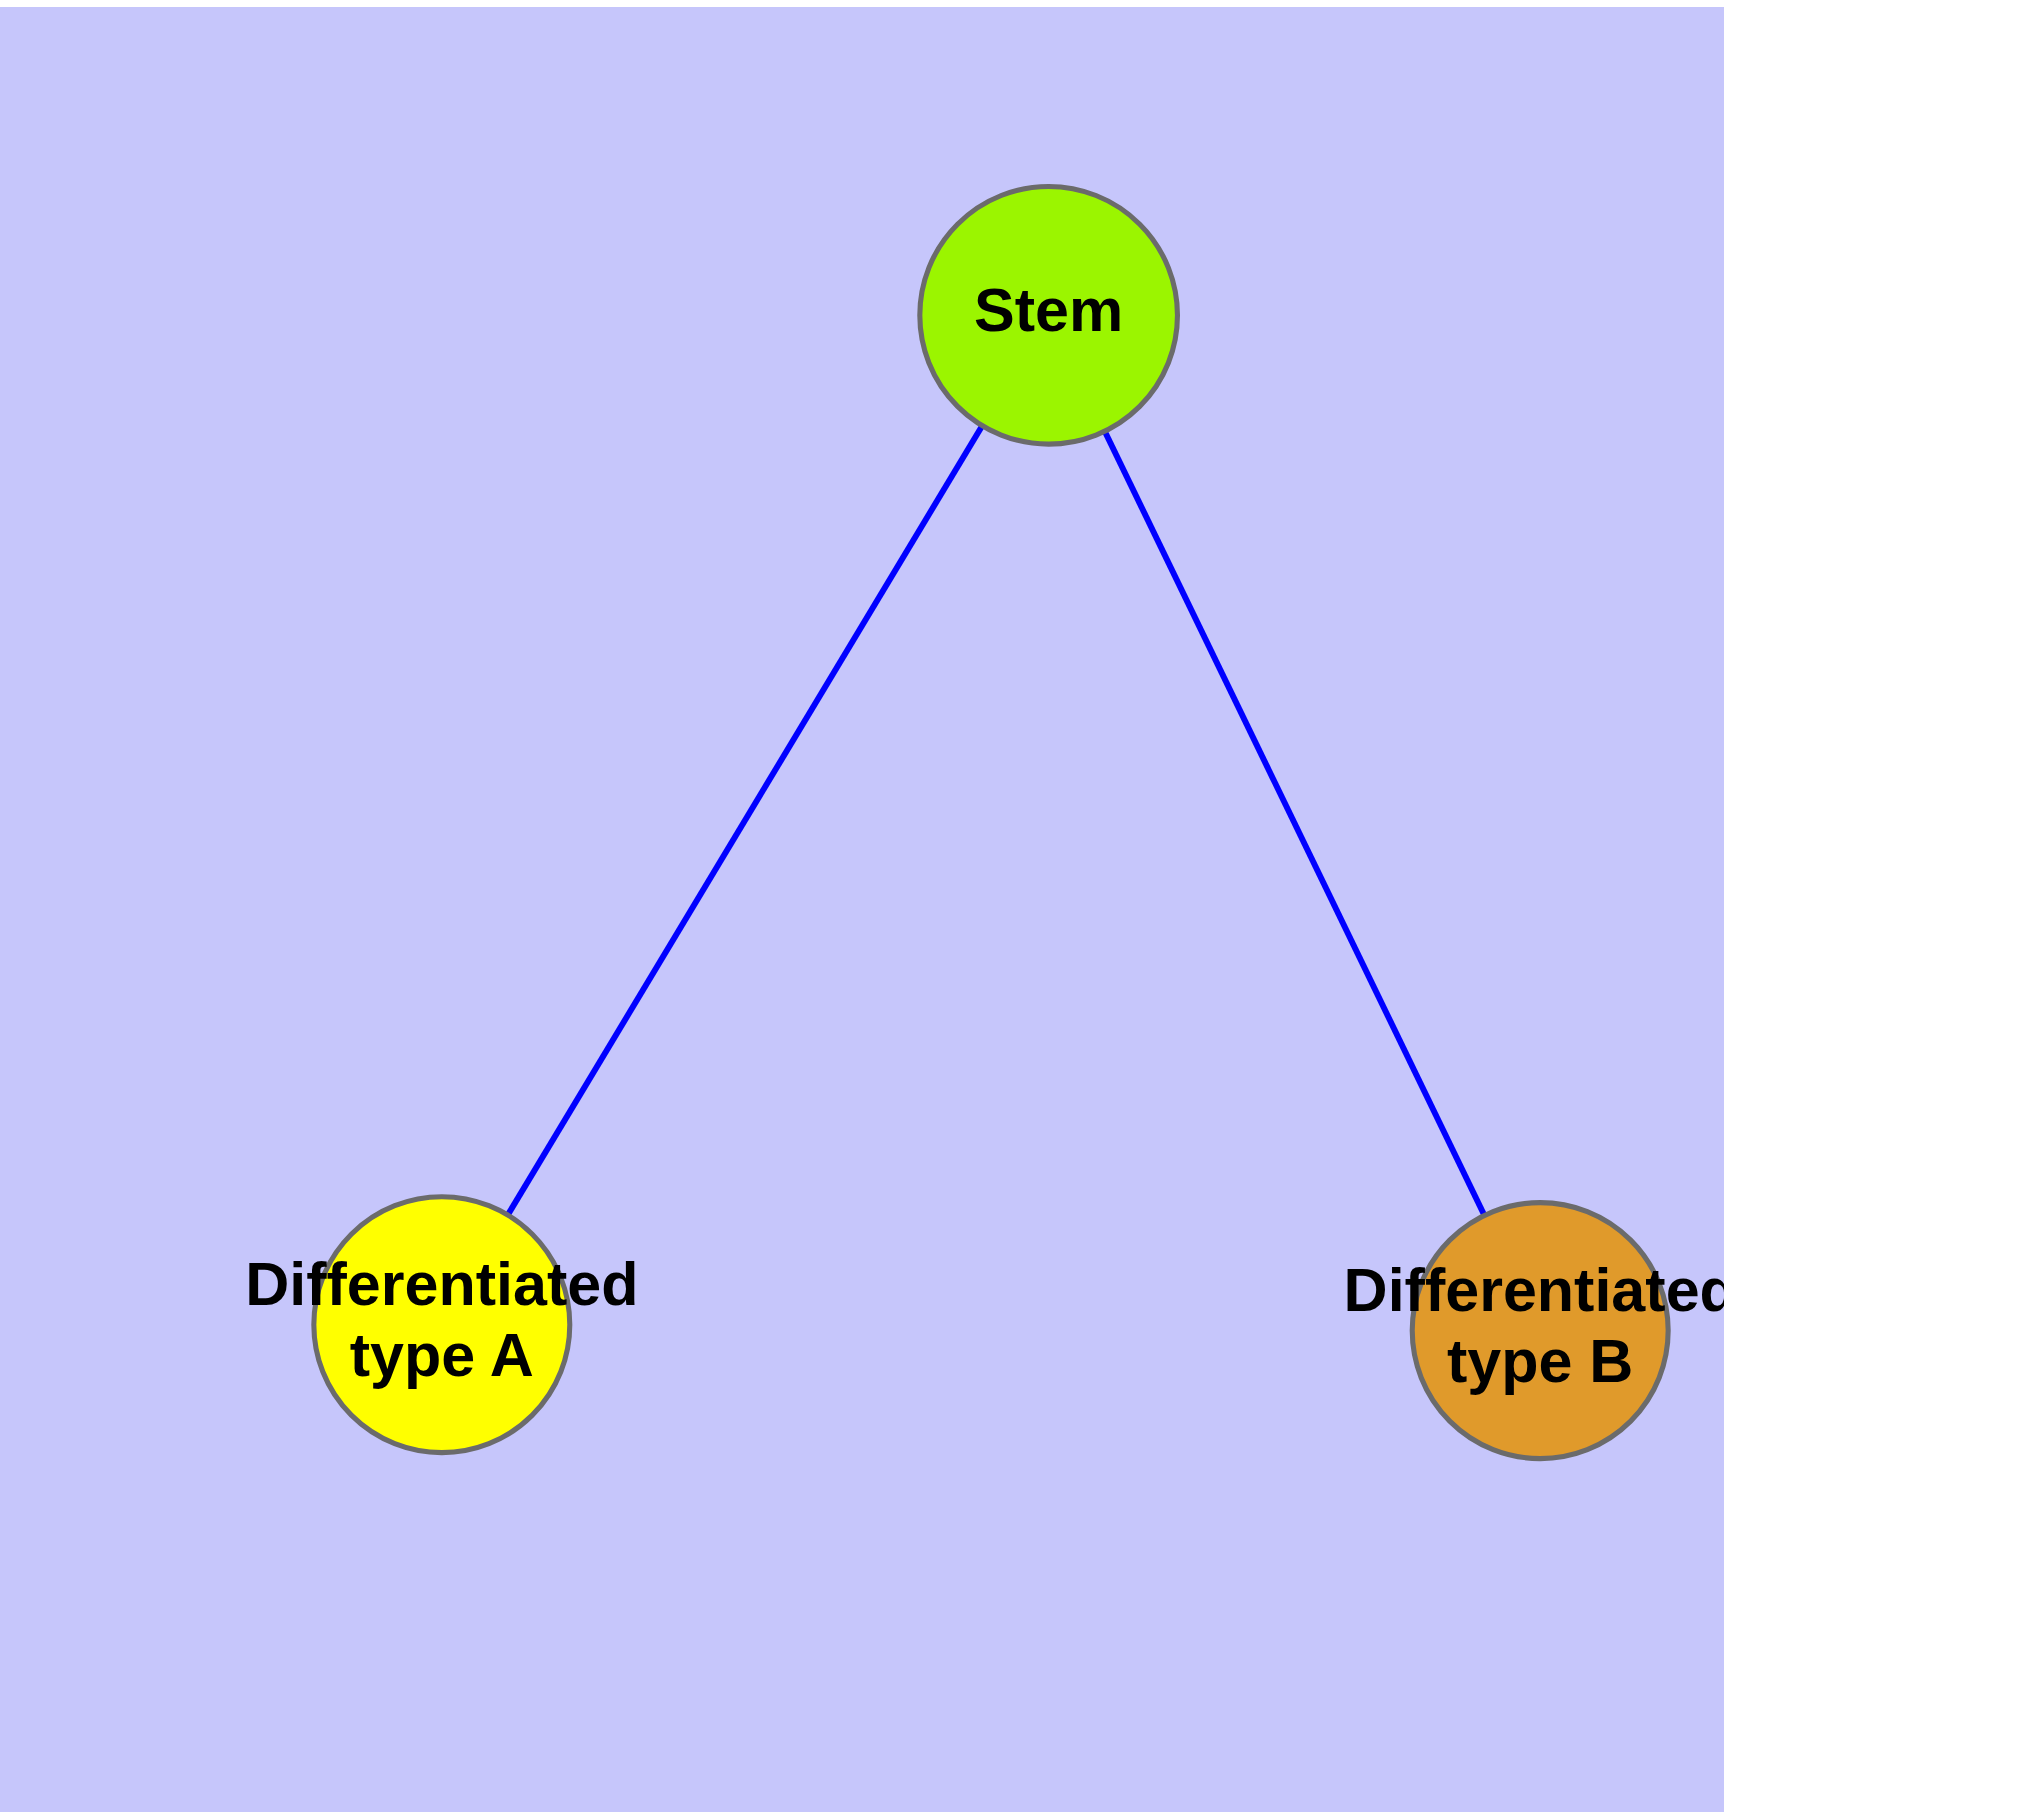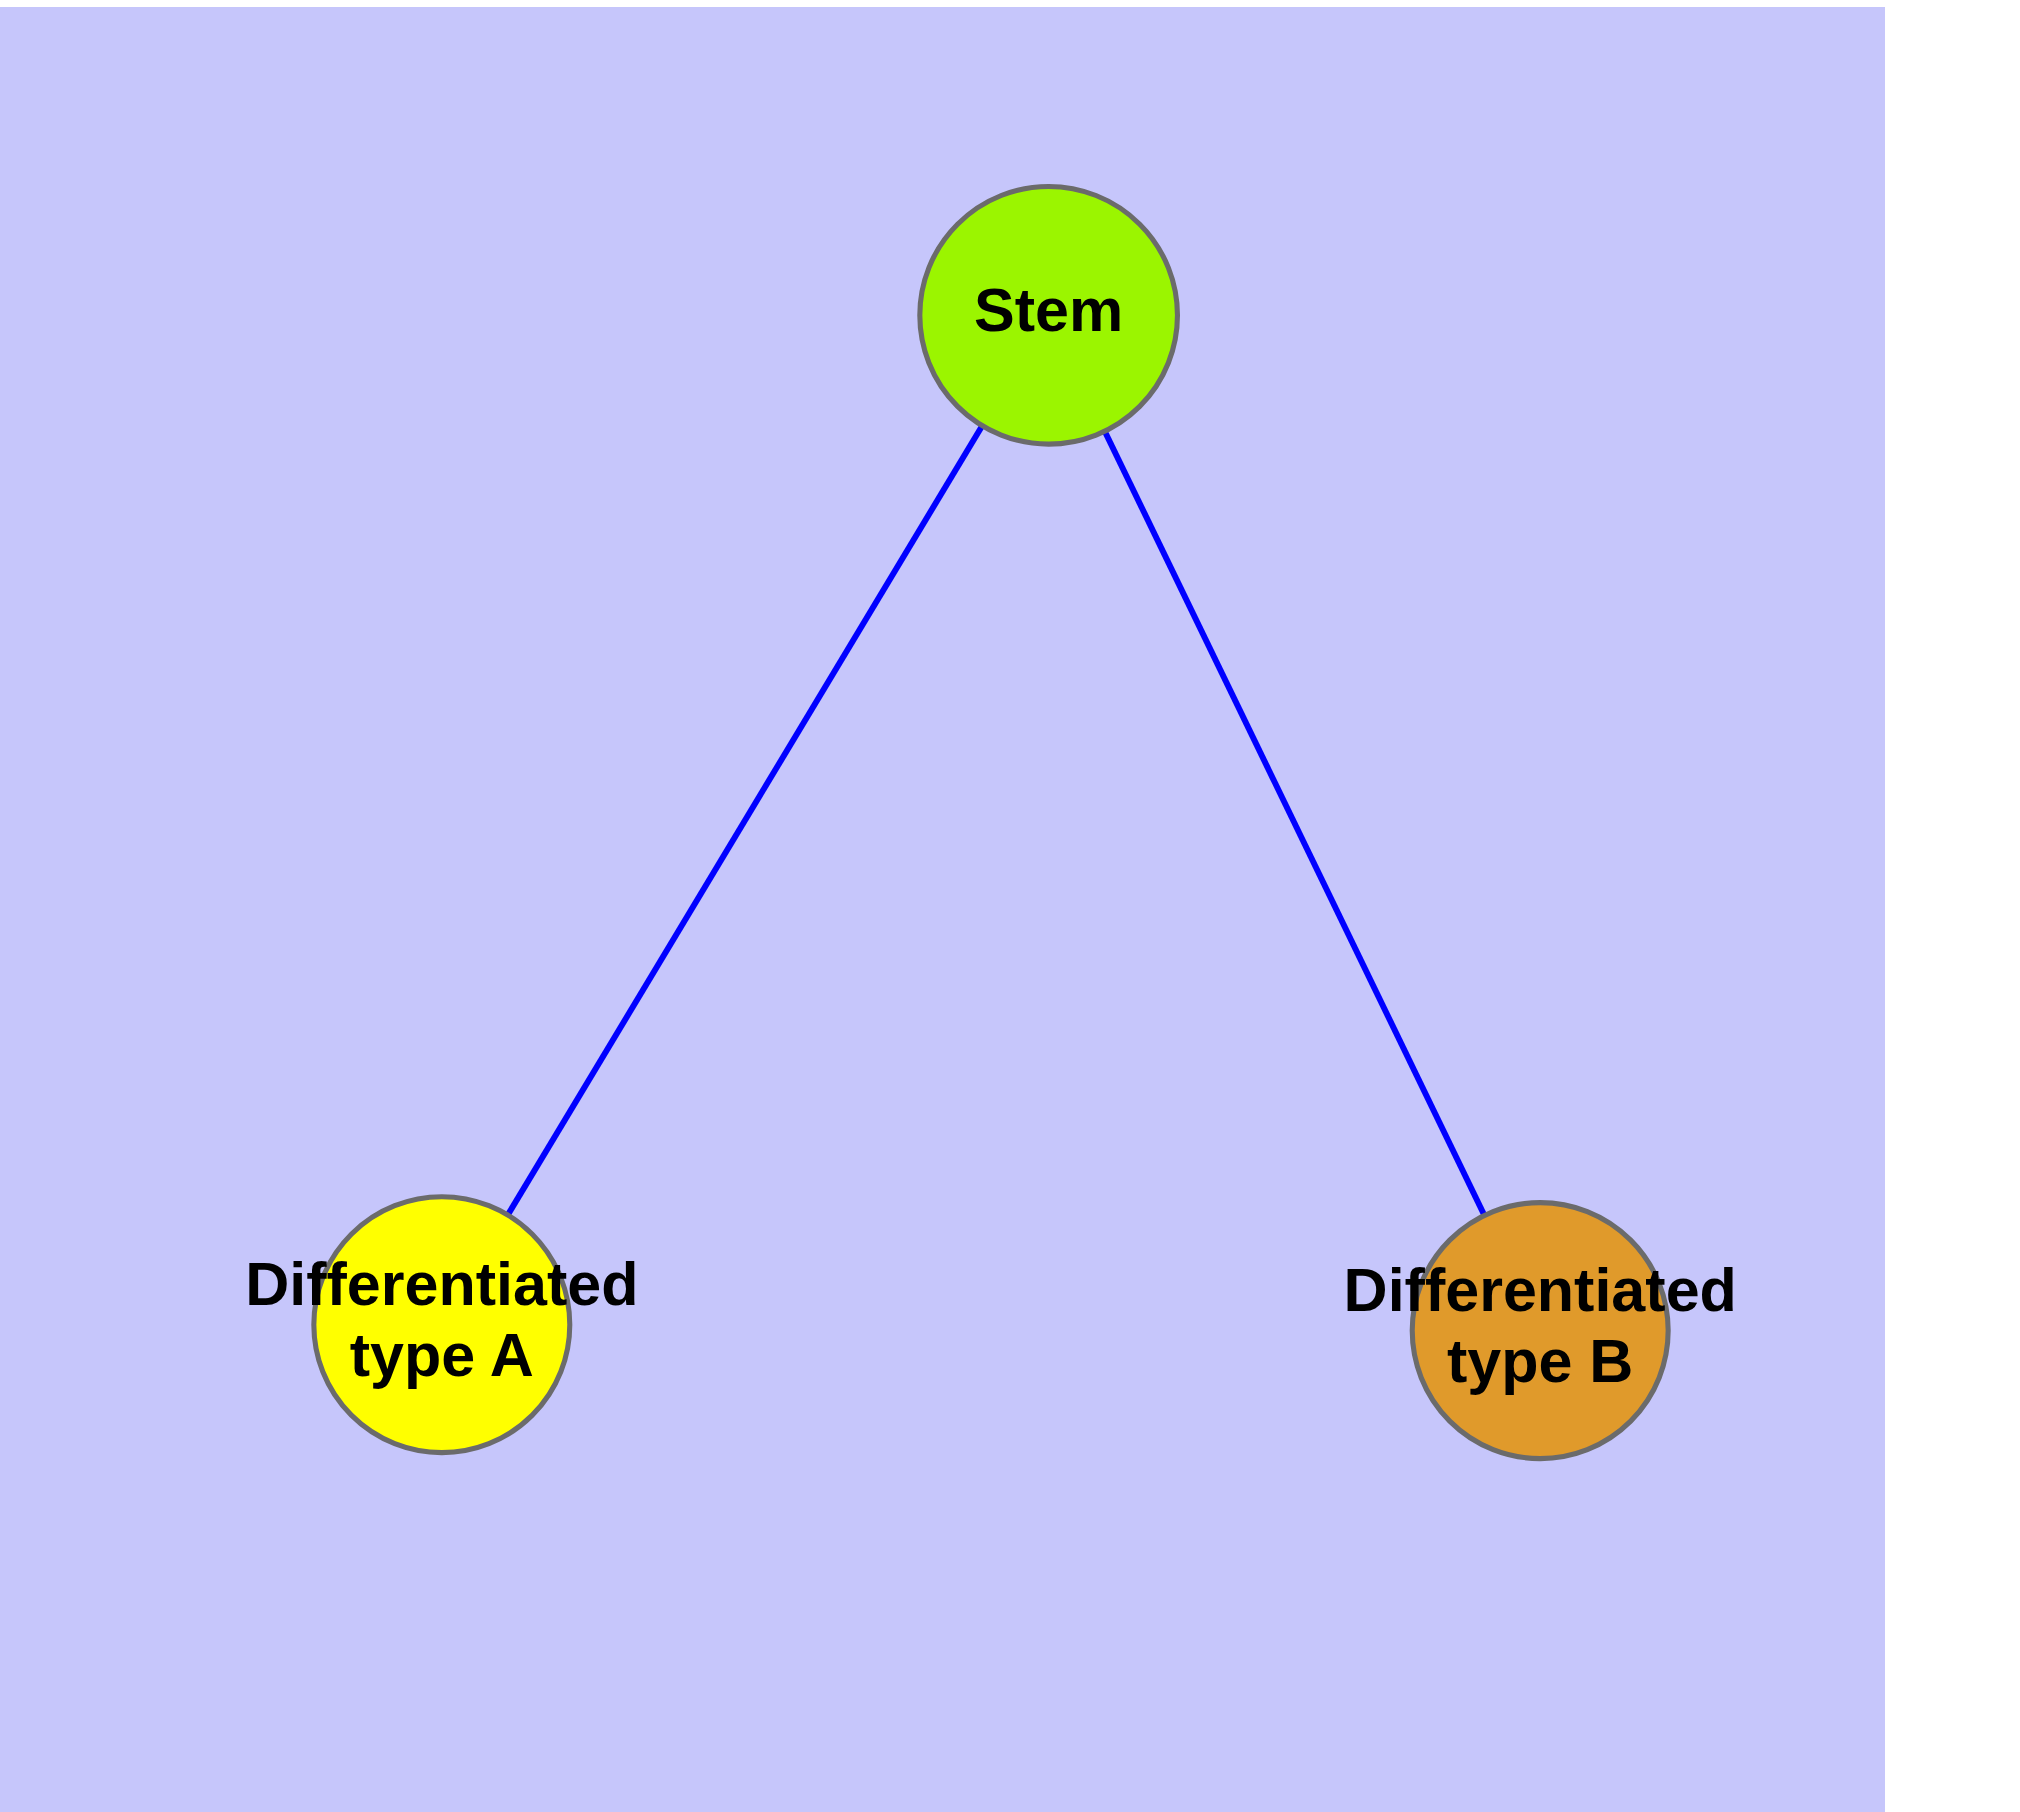--- a/index.html
+++ b/index.html
@@ -40,21 +40,21 @@
     font-size: 72px;
     fill: #000000;
     text-anchor: middle;
     dominant-baseline: middle;
     paint-order: normal;
   }
 </style>
 </head>
 <body>
 
-<div id="stage" style="width: 1885px; height: 1812px; background: rgb(255, 255, 255);">
+<div id="stage" style="width: 1724px; height: 1812px; background: rgb(255, 255, 255);">
 
   <div id="canvas-bg" style="background: rgb(198, 198, 251); width: 2021px; height: 1805px;"></div>
 
   <svg id="graph-svg" viewBox="0 0 2384 2138" xmlns="http://www.w3.org/2000/svg">
 
     <g>
       <line class="edge-line" x1="1160.745022851952" y1="498.84312539570556" x2="596.7397408159666" y2="1437.01392274886" stroke="#0000ff" stroke-width="7"></line>
       <line class="edge-line" x1="1301.4920798260391" y1="505.20950281309445" x2="1752.9436774700828" y2="1437.6905613951021" stroke="#0000ff" stroke-width="7"></line>
     </g>
 

